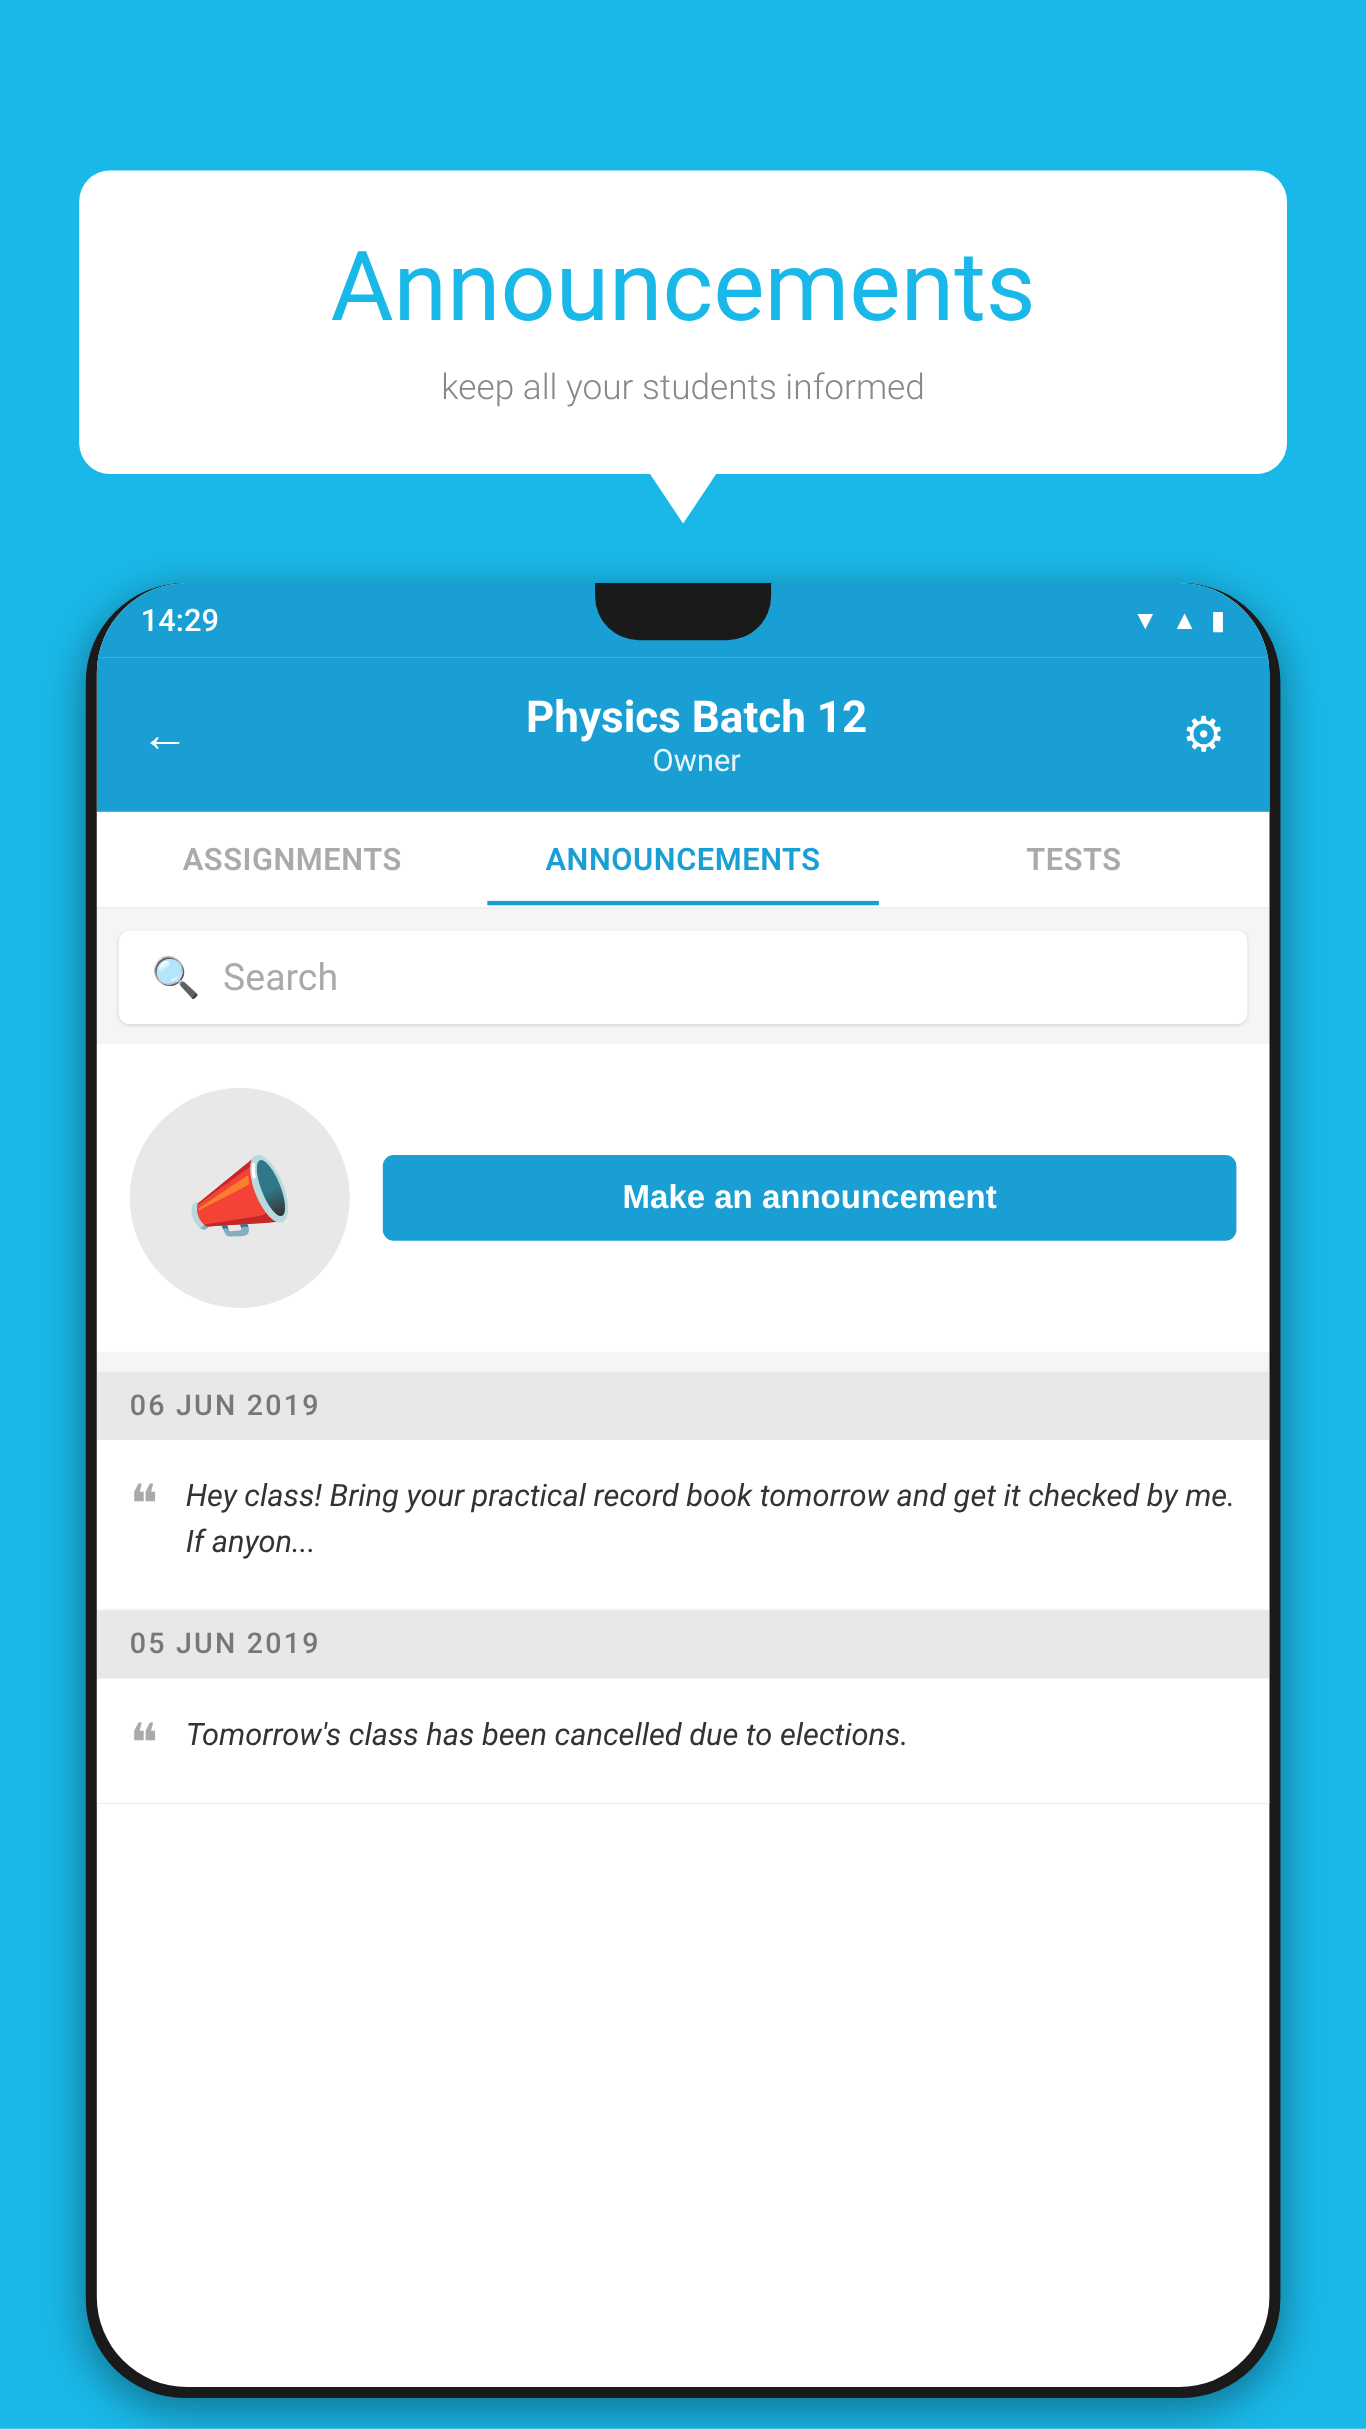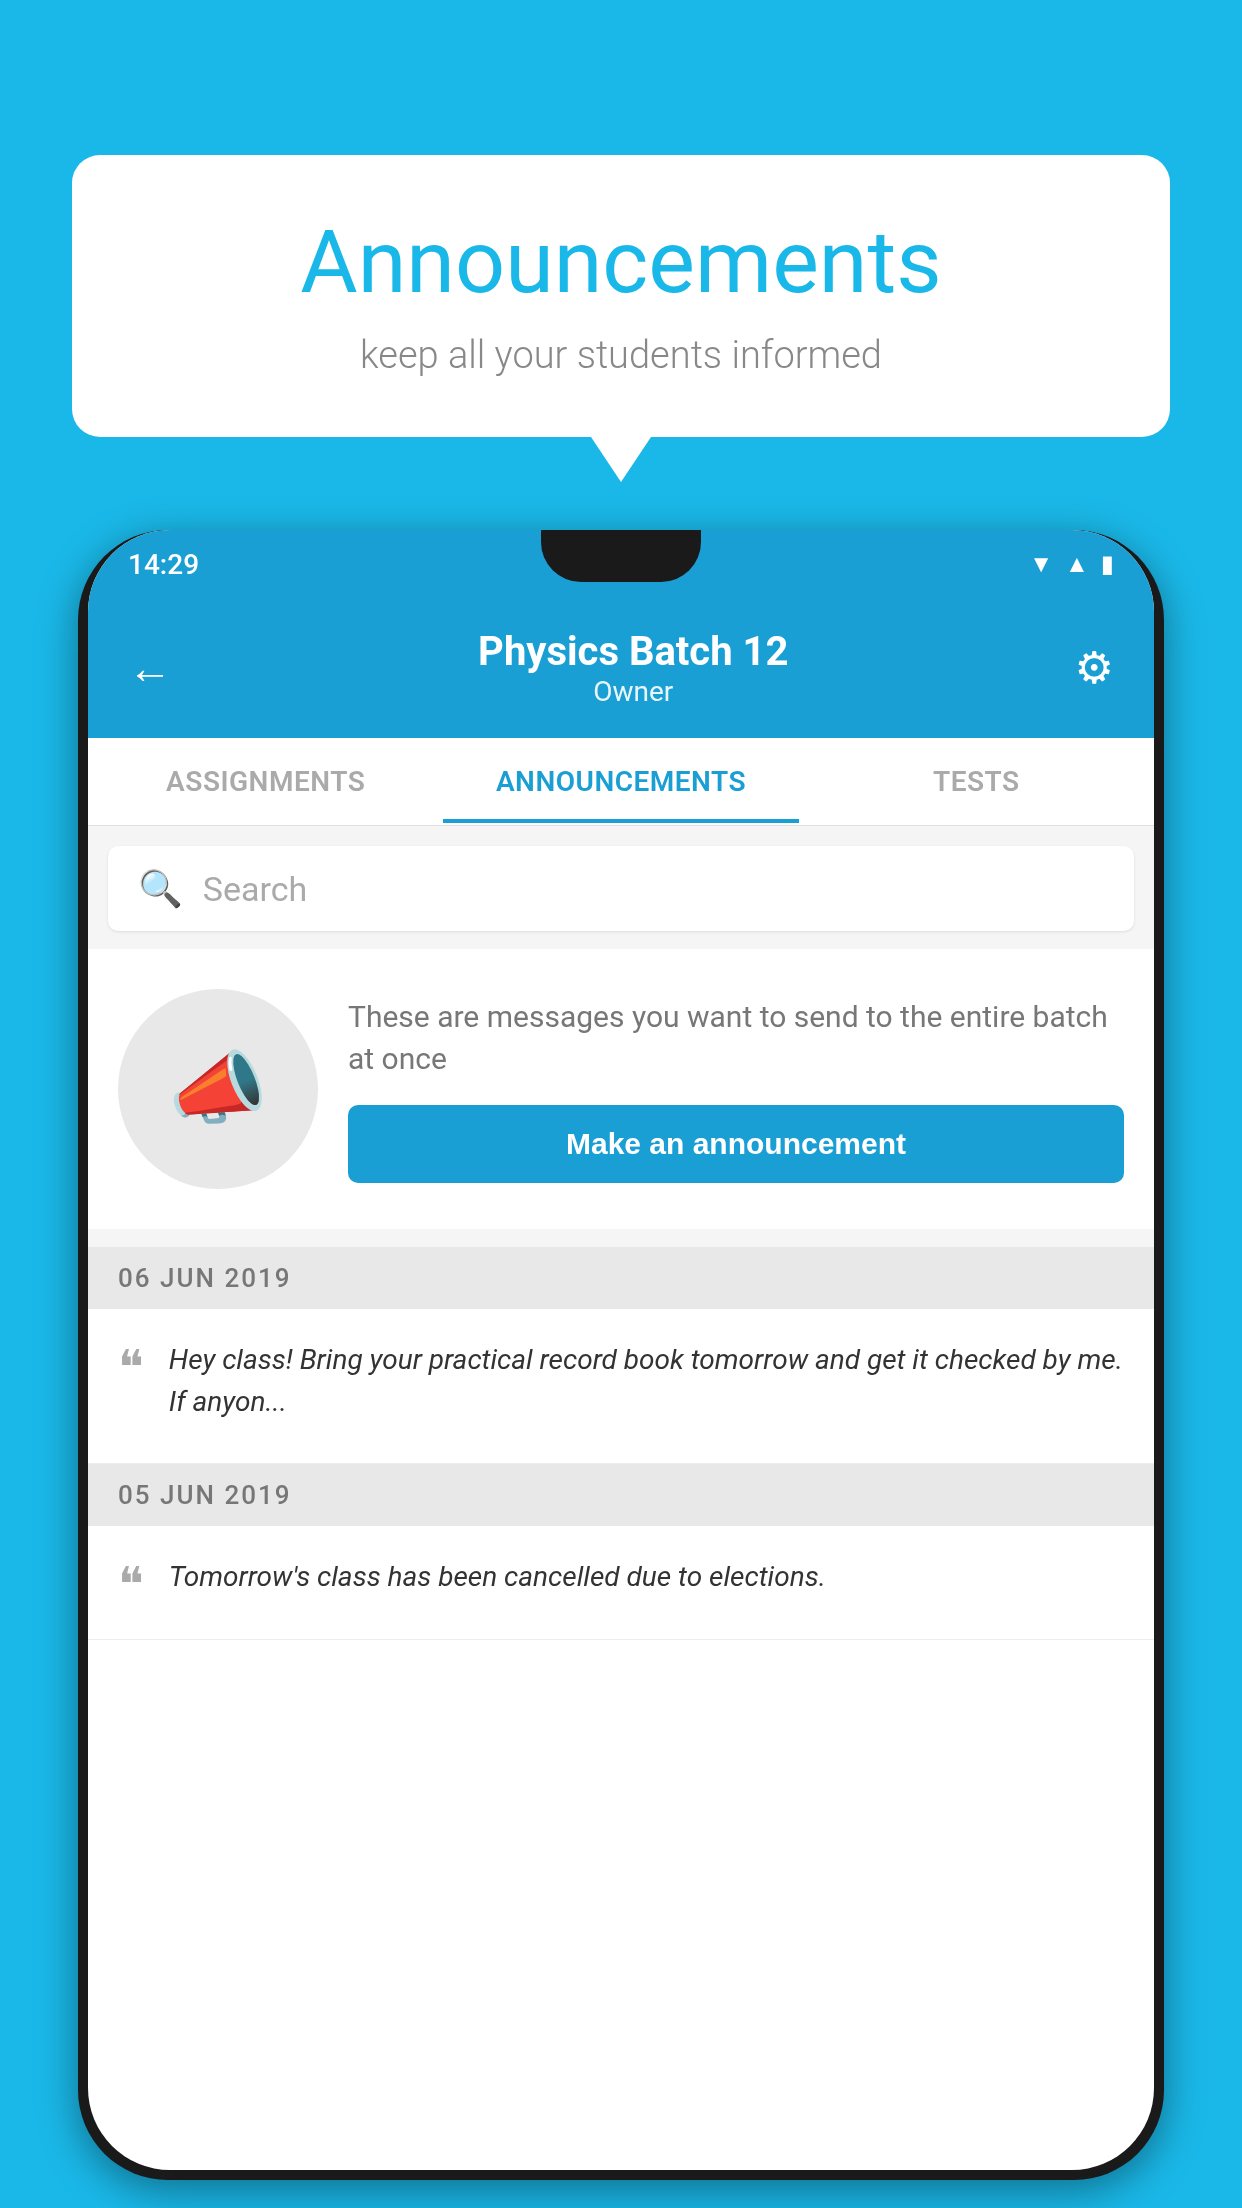--- a/index.html
+++ b/index.html
@@ -46,21 +46,21 @@
     }
 
     .bubble-title {
       font-size: 88px;
       color: #1ab8e8;
       font-weight: 400;
       margin-bottom: 20px;
     }
 
     .bubble-subtitle {
-      font-size: 38px;
+      font-size: 32px;
       color: #888;
       font-weight: 300;
       margin-top: 12px;
     }
 
     
     .phone-container {
       position: absolute;
       top: 530px;
       left: 78px;
@@ -391,21 +391,20 @@
         <div class="search-bar">
           <span class="search-icon-wrap">🔍</span>
           <span class="search-placeholder">Search</span>
         </div>
 
         <div class="promo-section">
           <div class="promo-icon-circle">
             <span class="megaphone-icon">📣</span>
           </div>
           <div class="promo-content">
-            <p class="promo-text">These are messages you want to send to the entire batch at once</p>
             <button class="make-announcement-btn">Make an announcement</button>
           </div>
         </div>
 
         <div class="date-separator">06  JUN  2019</div>
 
         <div class="announcement-item">
           <span class="quote-icon">❝</span>
           <div class="announcement-content">
             <p class="announcement-text">Hey class! Bring your practical record book tomorrow and get it checked by me. If anyon...</p>

